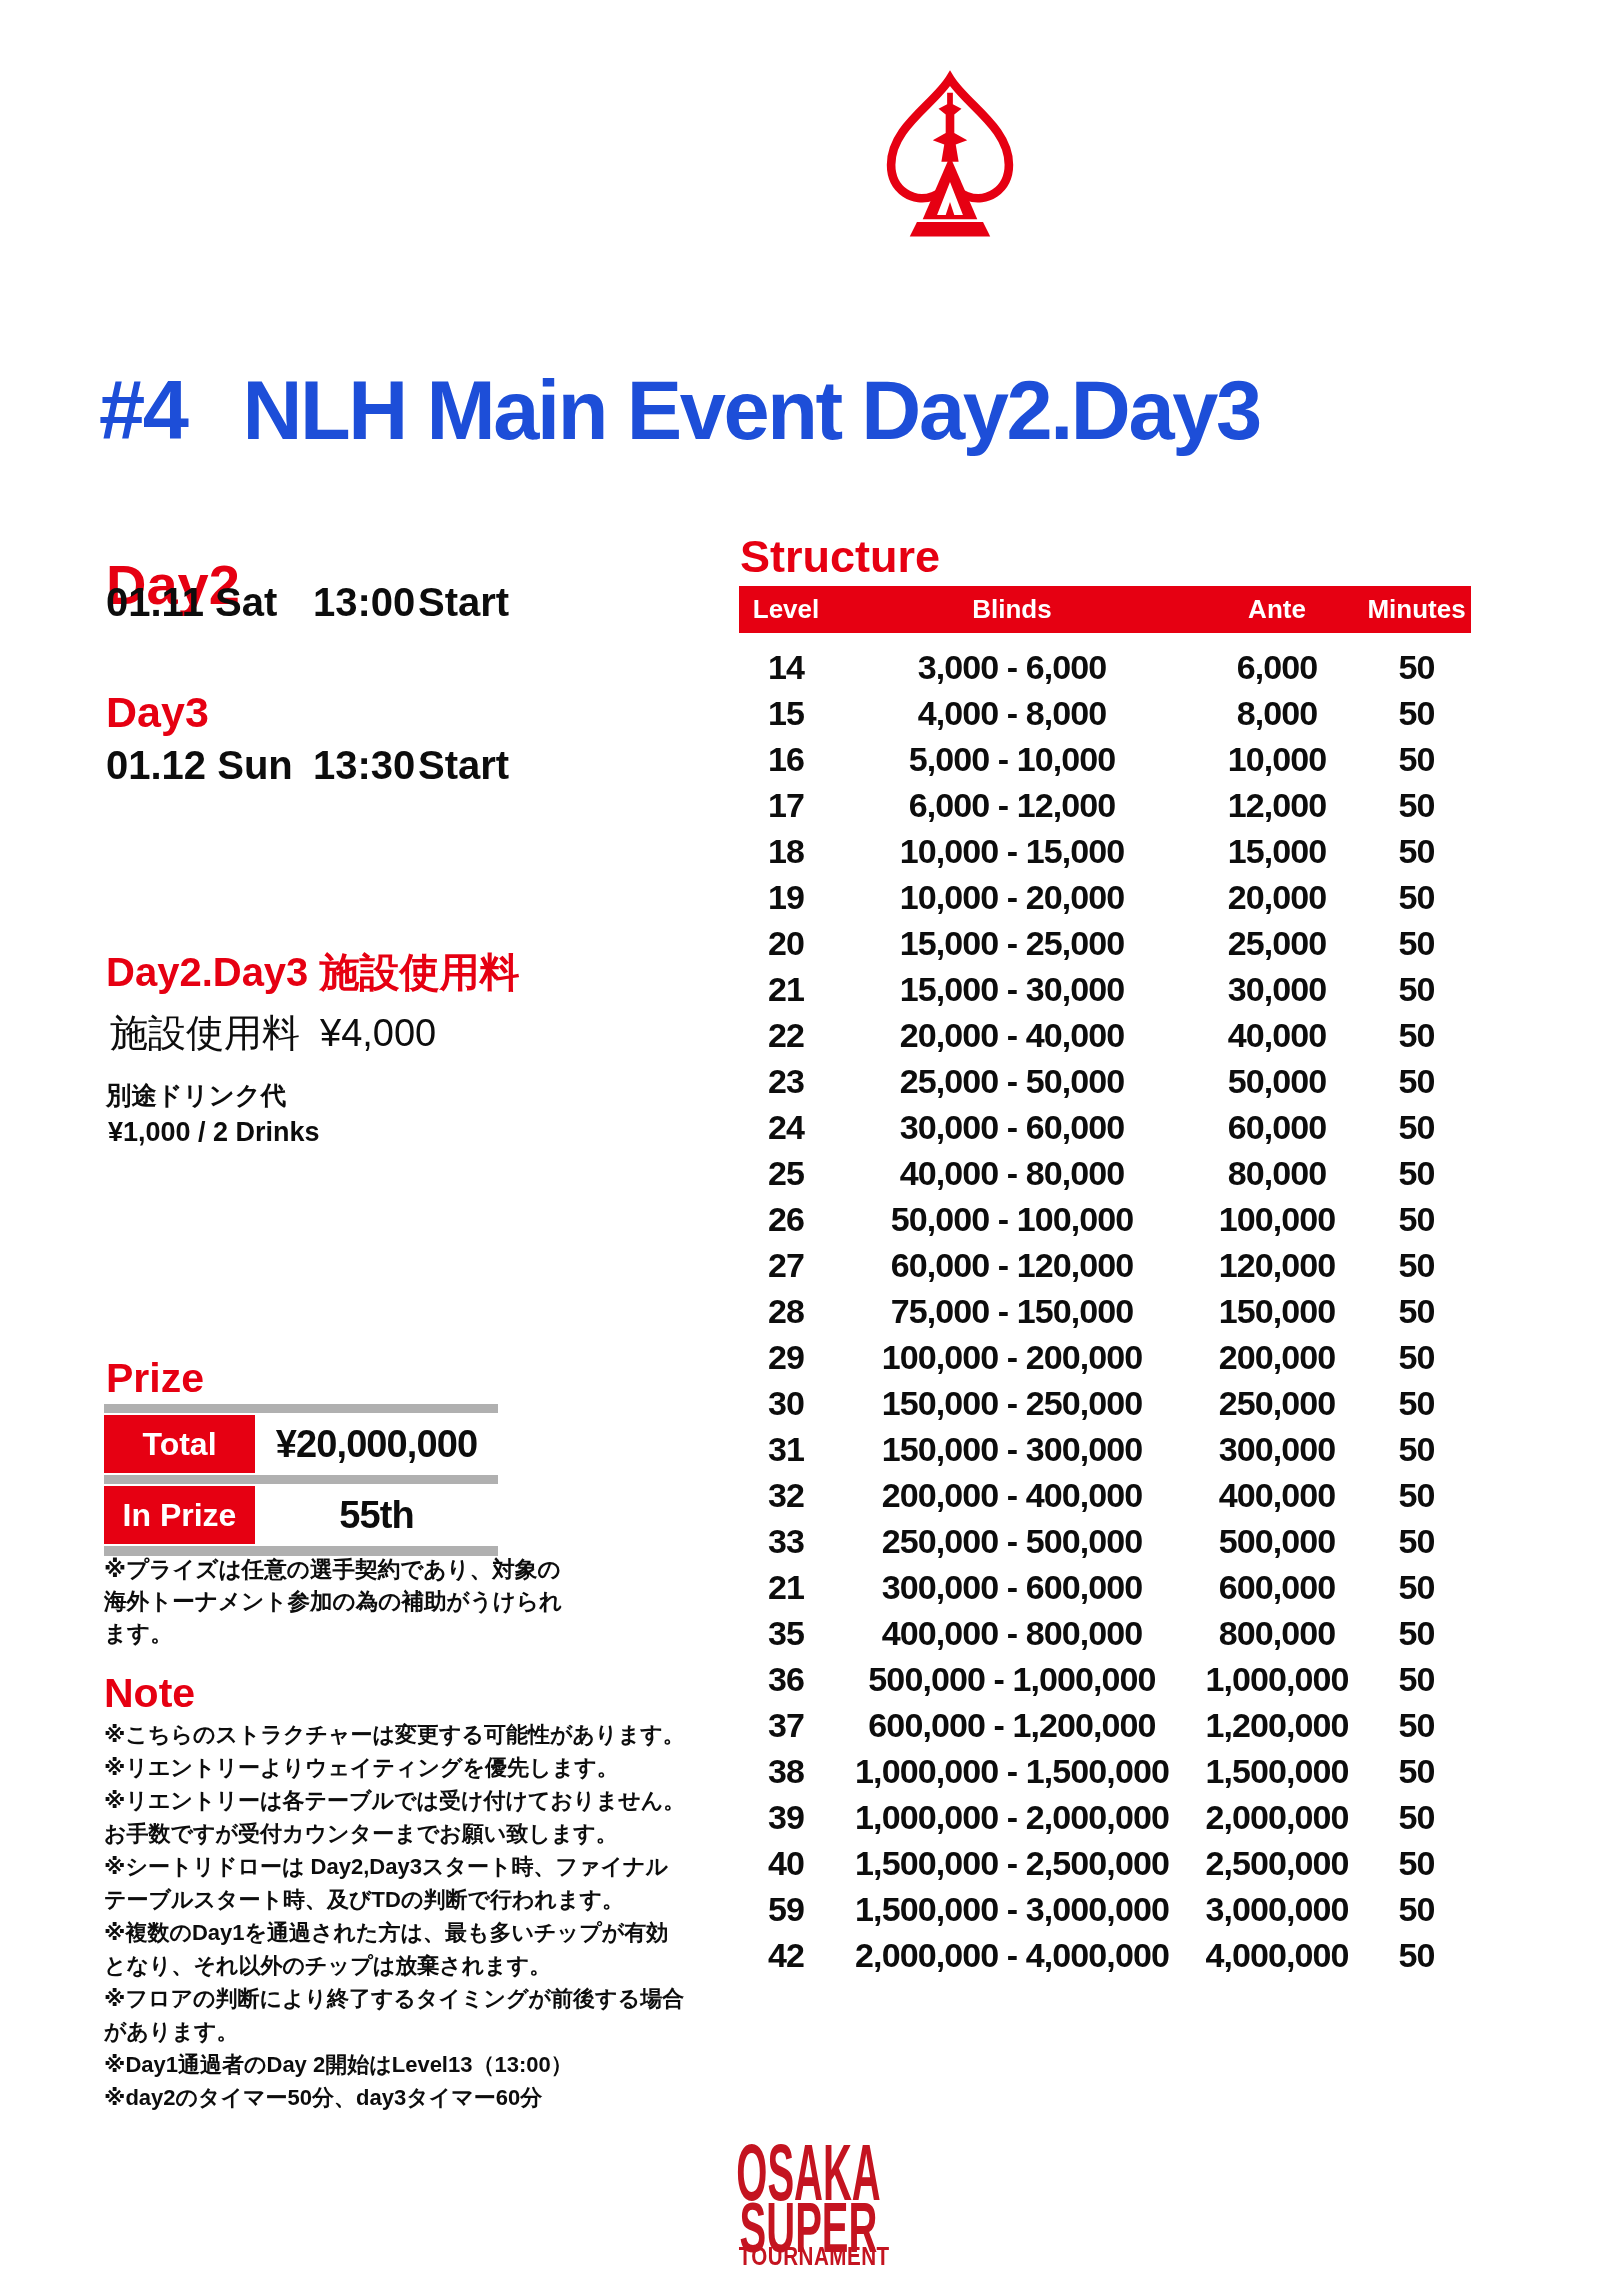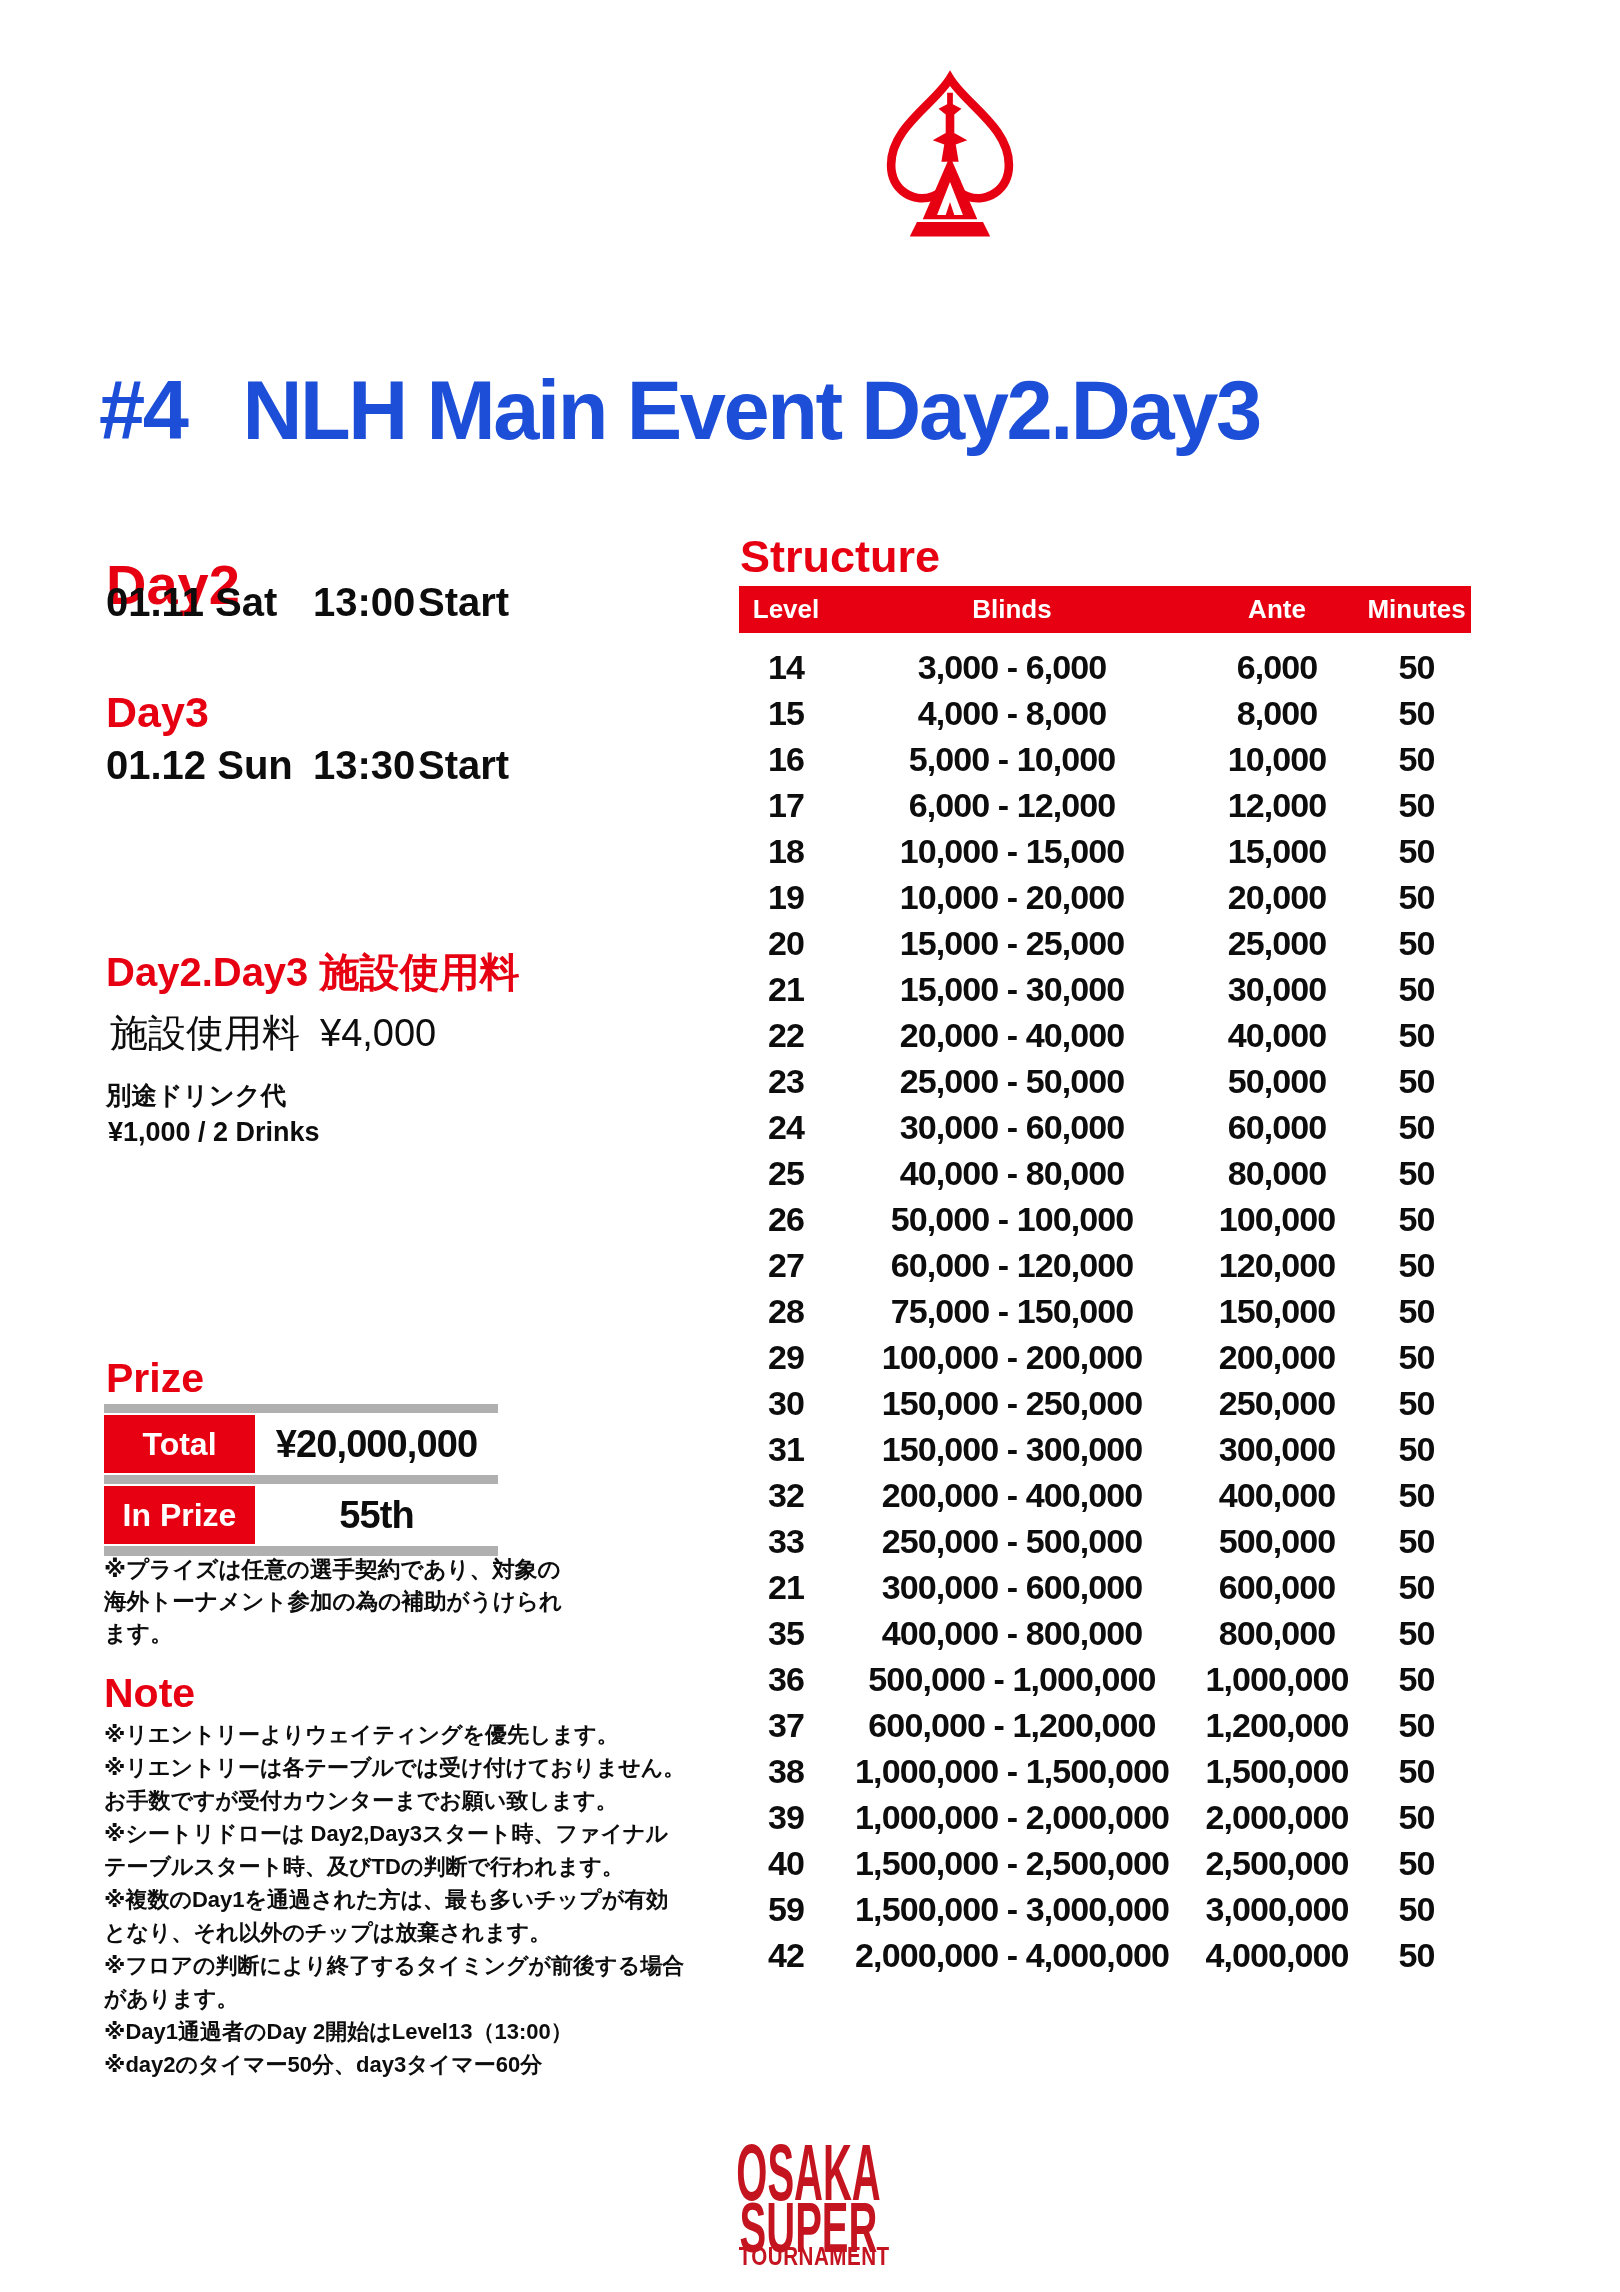--- a/index.html
+++ b/index.html
@@ -114,20 +114,21 @@
     <div class="pbar"></div>
   </div>
   <div id="disclaimer">
       <div>※プライズは任意の選手契約であり、対象の</div>
       <div>海外トーナメント参加の為の補助がうけられ</div>
       <div>ます。</div>
     </div>
 
   <div id="note-h" class="red-h">Note</div>
   <div id="note-lines">
+      <div>※こちらのストラクチャーは変更する可能性があります。</div>
       <div>※リエントリーよりウェイティングを優先します。</div>
       <div>※リエントリーは各テーブルでは受け付けておりません。</div>
       <div>お手数ですが受付カウンターまでお願い致します。</div>
       <div>※シートリドローは Day2,Day3スタート時、ファイナル</div>
       <div>テーブルスタート時、及びTDの判断で行われます。</div>
       <div>※複数のDay1を通過された方は、最も多いチップが有効</div>
       <div>となり、それ以外のチップは放棄されます。</div>
       <div>※フロアの判断により終了するタイミングが前後する場合</div>
       <div>があります。</div>
       <div>※Day1通過者のDay 2開始はLevel13（13:00）</div>

